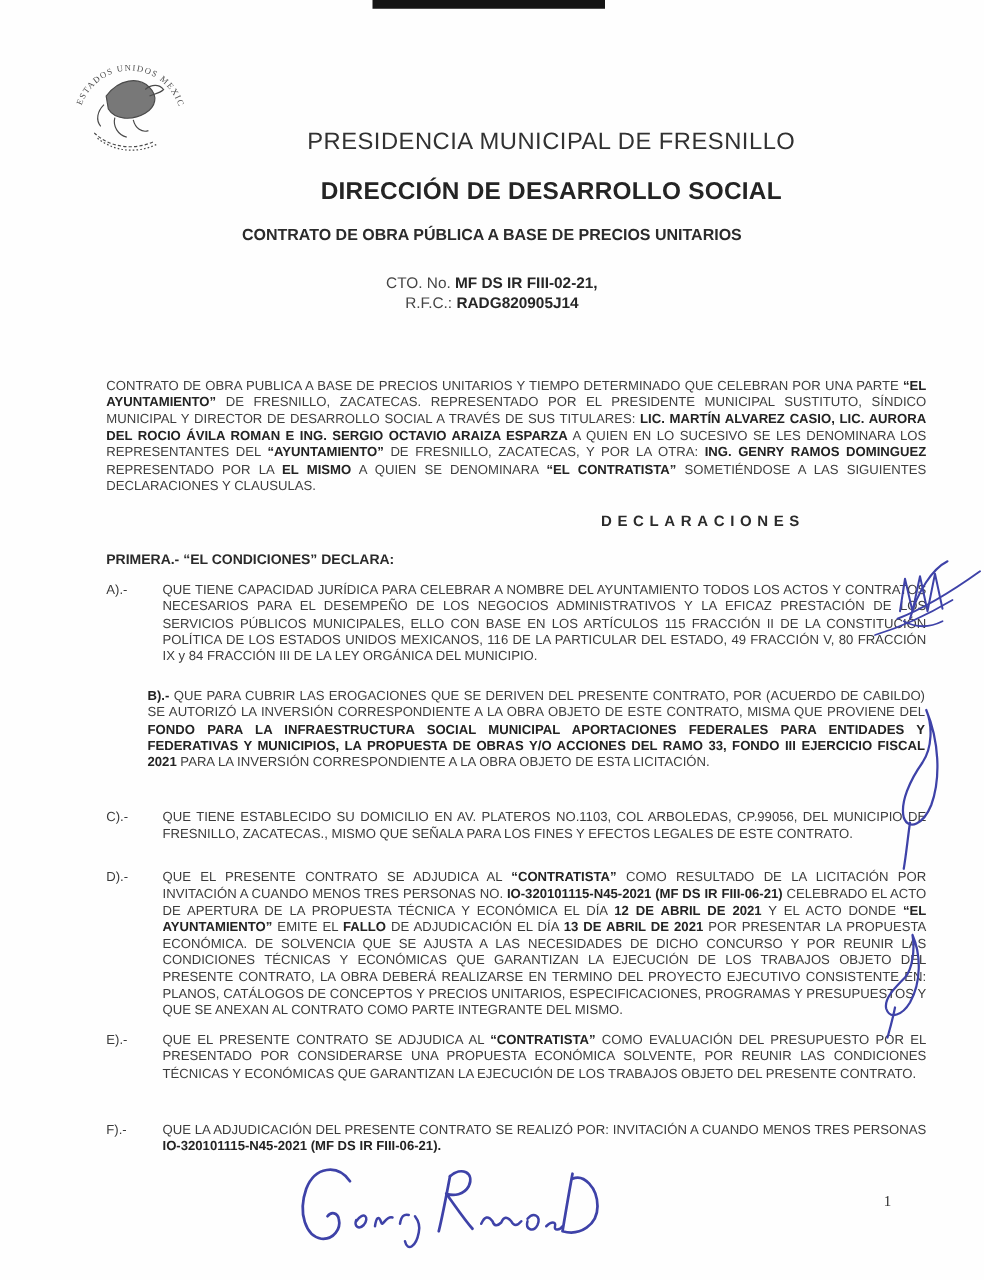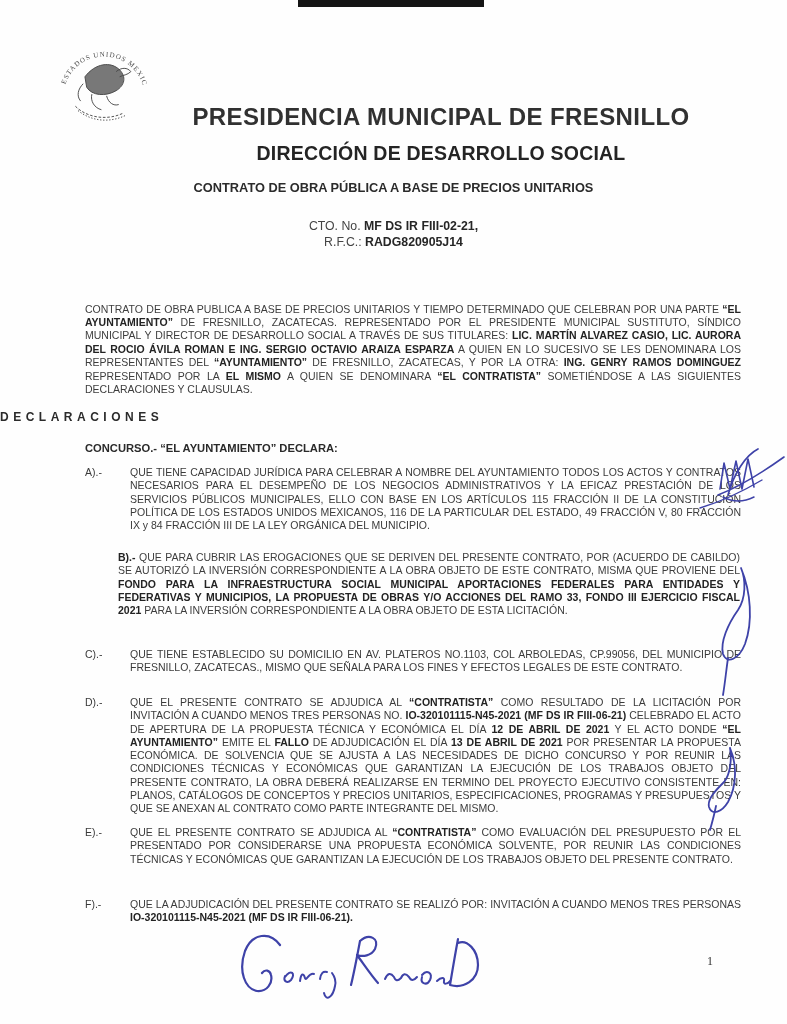--- a/index.html
+++ b/index.html
@@ -5,32 +5,32 @@
   html,body{margin:0;padding:0;background:#ffffff;}
   .doc{
     position:relative;width:787px;height:1024px;background:#fefefe;overflow:hidden;
     font-family:"Liberation Sans", sans-serif;color:#3b3b3b;
   }
   .topbar{position:absolute;left:298px;top:0;width:186px;height:7px;background:#151515;}
   .seal{position:absolute;left:48px;top:30px;width:112px;text-align:center;}
   .seal svg{display:block;margin:0 auto;}
   .org-lines{margin-top:2px;font-size:8.5px;letter-spacing:1px;line-height:13px;color:#5b5b5b;}
   .title1{position:absolute;left:95px;top:103px;width:692px;text-align:center;
-          font-size:24px;font-weight:700;letter-spacing:.4px;color:#313131;}
+          font-size:19px;font-weight:400;letter-spacing:.4px;color:#313131;}
   .title2{position:absolute;left:95px;top:142px;width:692px;text-align:center;
           font-size:19.5px;font-weight:700;letter-spacing:.2px;color:#242424;}
   .doctype{position:absolute;left:0;top:180px;width:787px;text-align:center;
           font-size:12.8px;font-weight:700;color:#2b2b2b;}
   .cto{position:absolute;left:0;top:219px;width:787px;text-align:center;
        font-size:12.3px;line-height:15.5px;color:#444;}
   .cto b{color:#262626;}
   .para{position:absolute;text-align:justify;font-size:10.5px;line-height:13.4px;color:#3d3d3d;}
   .para b{color:#232323;}
   .intro{left:85px;top:292px;width:656px;}
-  .decl-heading{position:absolute;left:0;top:410px;width:644px;text-align:left;
+  .decl-heading{position:absolute;left:0;top:410px;width:644px;text-align:right;
        font-size:12px;font-weight:700;letter-spacing:4.5px;color:#2b2b2b;}
   .primera{position:absolute;left:85px;top:442px;font-size:11.2px;font-weight:700;color:#2a2a2a;}
   .item{position:absolute;left:85px;width:656px;}
   .item .label{position:absolute;left:0;top:0;font-size:10.5px;color:#3a3a3a;}
   .item .body{margin-left:45px;text-align:justify;font-size:10.5px;line-height:13.3px;}
   .item .body b{color:#232323;}
   .item-b{position:absolute;left:118px;width:622px;text-align:justify;
           font-size:10.5px;line-height:13.3px;}
   .ink{position:absolute;pointer-events:none;}
   .ink path{fill:none;stroke:#3e42a8;stroke-linecap:round;stroke-linejoin:round;}
@@ -68,21 +68,21 @@
   <div class="doctype">CONTRATO DE OBRA PÚBLICA A BASE DE PRECIOS UNITARIOS</div>
 
   <div class="cto">
     <div><span>CTO. No. </span><b>MF DS IR FIII-02-21,</b></div>
     <div><span>R.F.C.: </span><b>RADG820905J14</b></div>
   </div>
 
   <p class="para intro"><span>CONTRATO DE OBRA PUBLICA A BASE DE PRECIOS UNITARIOS Y TIEMPO DETERMINADO QUE CELEBRAN POR UNA PARTE </span><b>“EL AYUNTAMIENTO”</b><span> DE FRESNILLO, ZACATECAS. REPRESENTADO POR EL PRESIDENTE MUNICIPAL SUSTITUTO, SÍNDICO MUNICIPAL Y DIRECTOR DE DESARROLLO SOCIAL A TRAVÉS DE SUS TITULARES: </span><b>LIC. MARTÍN ALVAREZ CASIO, LIC. AURORA DEL ROCIO ÁVILA ROMAN E ING. SERGIO OCTAVIO ARAIZA ESPARZA</b><span> A QUIEN EN LO SUCESIVO SE LES DENOMINARA LOS REPRESENTANTES DEL </span><b>“AYUNTAMIENTO”</b><span> DE FRESNILLO, ZACATECAS, Y POR LA OTRA: </span><b>ING. GENRY RAMOS DOMINGUEZ</b><span> REPRESENTADO POR LA </span><b>EL MISMO</b><span> A QUIEN SE DENOMINARA </span><b>“EL CONTRATISTA”</b><span> SOMETIÉNDOSE A LAS SIGUIENTES DECLARACIONES Y CLAUSULAS.</span></p>
 
   <div class="decl-heading">DECLARACIONES</div>
-  <div class="primera">CONCURSO.- “EL AYUNTAMIENTO” DECLARA:</div>
+  <div class="primera">PRIMERA.- “EL CONDICIONES” DECLARA:</div>
 
   <div class="item" style="top:466px;">
     <span class="label">A).-</span>
     <div class="body"><span>QUE TIENE CAPACIDAD JURÍDICA PARA CELEBRAR A NOMBRE DEL AYUNTAMIENTO TODOS LOS ACTOS Y CONTRATOS NECESARIOS PARA EL DESEMPEÑO DE LOS NEGOCIOS ADMINISTRATIVOS Y LA EFICAZ PRESTACIÓN DE LOS SERVICIOS PÚBLICOS MUNICIPALES, ELLO CON BASE EN LOS ARTÍCULOS 115 FRACCIÓN II DE LA CONSTITUCIÓN POLÍTICA DE LOS ESTADOS UNIDOS MEXICANOS, 116 DE LA PARTICULAR DEL ESTADO, 49 FRACCIÓN V, 80 FRACCIÓN IX y 84 FRACCIÓN III DE LA LEY ORGÁNICA DEL MUNICIPIO.</span></div>
   </div>
 
   <div class="item-b para" style="top:551px;"><b>B).- </b><span>QUE PARA CUBRIR LAS EROGACIONES QUE SE DERIVEN DEL PRESENTE CONTRATO, POR (ACUERDO DE CABILDO) SE AUTORIZÓ LA INVERSIÓN CORRESPONDIENTE A LA OBRA OBJETO DE ESTE CONTRATO, MISMA QUE PROVIENE DEL </span><b>FONDO PARA LA INFRAESTRUCTURA SOCIAL MUNICIPAL APORTACIONES FEDERALES PARA ENTIDADES Y FEDERATIVAS Y MUNICIPIOS, LA PROPUESTA DE OBRAS Y/O ACCIONES DEL RAMO 33, FONDO III EJERCICIO FISCAL 2021</b><span> PARA LA INVERSIÓN CORRESPONDIENTE A LA OBRA OBJETO DE ESTA LICITACIÓN.</span></div>
 
   <div class="item" style="top:648px;">
     <span class="label">C).-</span>

